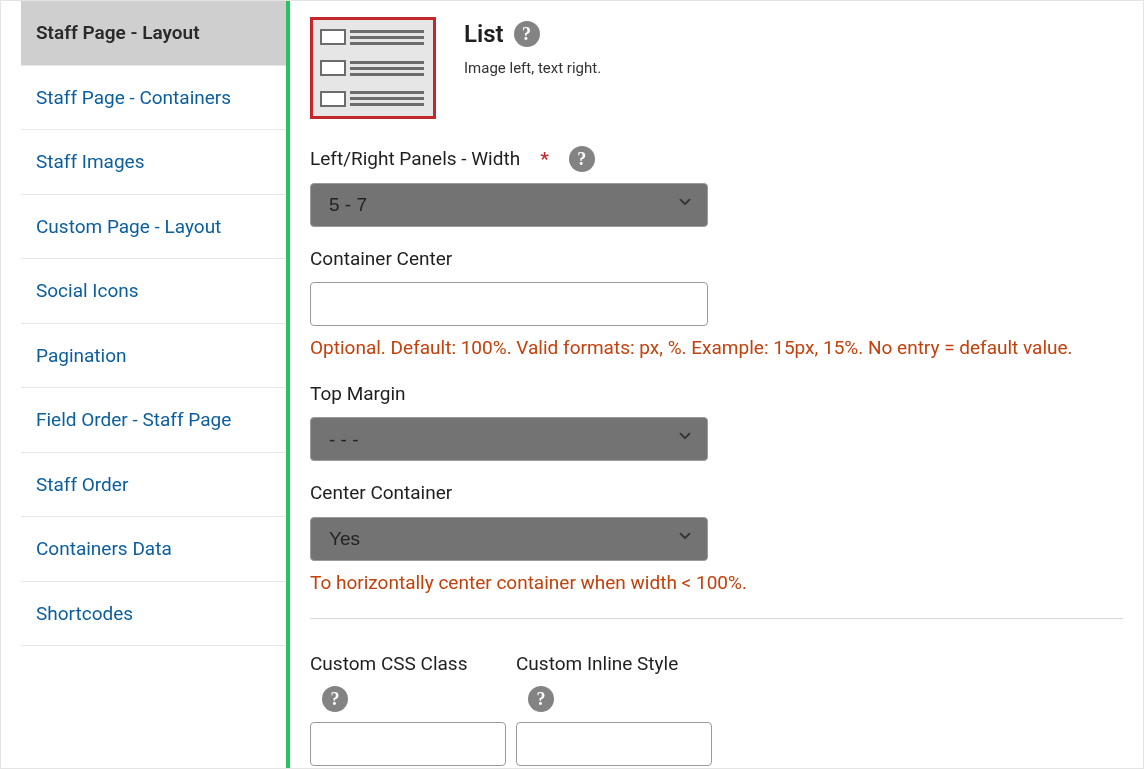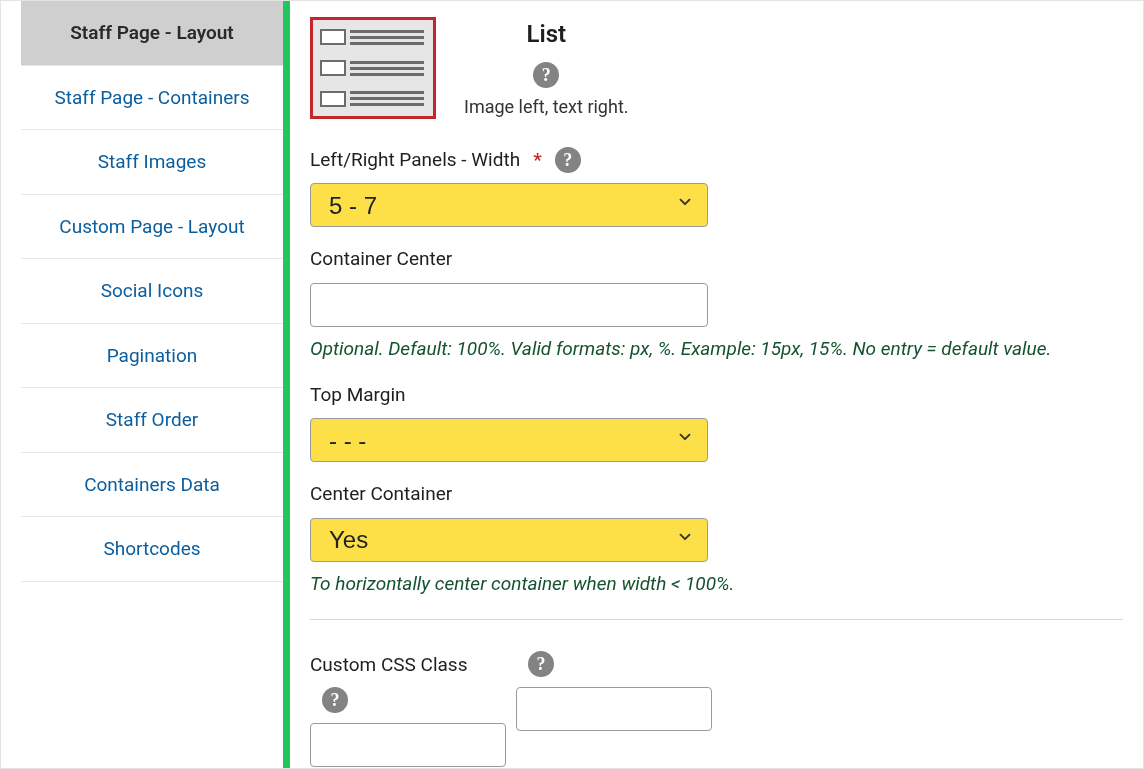--- a/index.html
+++ b/index.html
@@ -18,22 +18,21 @@
     border: 1px solid #e4e4e4;
     display: flex;
     padding-left: 20px;
     padding-top: 0px;
   }
 
   
   .sidebar {
     width: 269px;
     flex: 0 0 269px;
-    border-right: 7px solid #22c55e;
-    text-align: center;
+    border-right: 4px solid #22c55e;
   }
   .sidebar-item {
     display: block;
     padding: 18px 15px;
     border-bottom: 1px solid #e7e7e7;
     color: #0b5e9e;
     cursor: pointer;
     font-size: 19px;
     text-decoration: none;
   }
@@ -95,24 +94,23 @@
     background: #6c6c6c;
   }
 
   .list-text h2 {
     font-size: 24px;
     font-weight: 600;
     margin-bottom: 6px;
     display: flex;
     align-items: center;
     gap: 10px;
-    flex-direction: column;
   }
   .list-text .desc {
-    font-size: 18px;
+    font-size: 15px;
     color: #333;
   }
 
   .help-icon {
     width: 26px;
     height: 26px;
     border-radius: 50%;
     background: #838383;
     color: #fff;
     display: inline-flex;
@@ -125,35 +123,35 @@
     flex-shrink: 0;
   }
 
   
   .field { margin-bottom: 18px; }
   .field-label {
     font-size: 19px;
     margin-bottom: 10px;
     display: flex;
     align-items: center;
-    gap: 13px;
+    gap: 20px;
   }
   .req { color: #c3272b; font-weight: 600; }
   .select-wrap {
     position: relative;
     width: 398px;
   }
   .select-wrap select {
     width: 100%;
     height: 44px;
     border: 1px solid #9b9b9b;
     border-radius: 4px;
     padding: 0 28px 0 18px;
-    font-size: 24px;
-    background: #fde047;
+    font-size: 19px;
+    background: #737373;
     appearance: none;
     -webkit-appearance: none;
     cursor: pointer;
     color: #222;
   }
   .select-wrap .chev {
     position: absolute;
     right: 14px;
     top: 50%;
     transform: translateY(-50%);
@@ -164,22 +162,21 @@
     width: 398px;
     height: 44px;
     border: 1px solid #9b9b9b;
     border-radius: 4px;
     padding: 0 12px;
     font-size: 18px;
     background: #fff;
   }
   .helper {
     margin-top: 8px;
-    font-style: italic;
-    color: #14532d;
+    color: #c2410c;
     font-size: 19px;
   }
 
   hr.sep {
     border: none;
     border-top: 1px solid #d8d8d8;
     margin: 22px 0 20px 0;
   }
 
   
@@ -207,20 +204,21 @@
 
 <div class="page">
 
   <nav class="sidebar">
     <a class="sidebar-item active"><span>Staff Page - Layout</span></a>
     <a class="sidebar-item"><span>Staff Page - Containers</span></a>
     <a class="sidebar-item"><span>Staff Images</span></a>
     <a class="sidebar-item"><span>Custom Page - Layout</span></a>
     <a class="sidebar-item"><span>Social Icons</span></a>
     <a class="sidebar-item"><span>Pagination</span></a>
+    <a class="sidebar-item"><span>Field Order - Staff Page</span></a>
     <a class="sidebar-item"><span>Staff Order</span></a>
     <a class="sidebar-item"><span>Containers Data</span></a>
     <a class="sidebar-item"><span>Shortcodes</span></a>
   </nav>
 
   <div class="main">
 
     <div class="list-header">
       <div class="list-thumb">
         <div class="list-thumb-row">
@@ -320,19 +318,22 @@
 
     <div class="two-col">
       <div class="col">
         <div class="field-label">
           <span>Custom CSS Class</span>
         </div>
         <span class="help-icon">?</span>
         <input type="text" class="text-input" value="" style="">
       </div>
       <div class="col">
+        <div class="field-label">
+          <span>Custom Inline Style</span>
+        </div>
         <span class="help-icon">?</span>
         <input type="text" class="text-input" value="" style="">
       </div>
     </div>
 
   </div>
 </div>
 
 </body></html>

